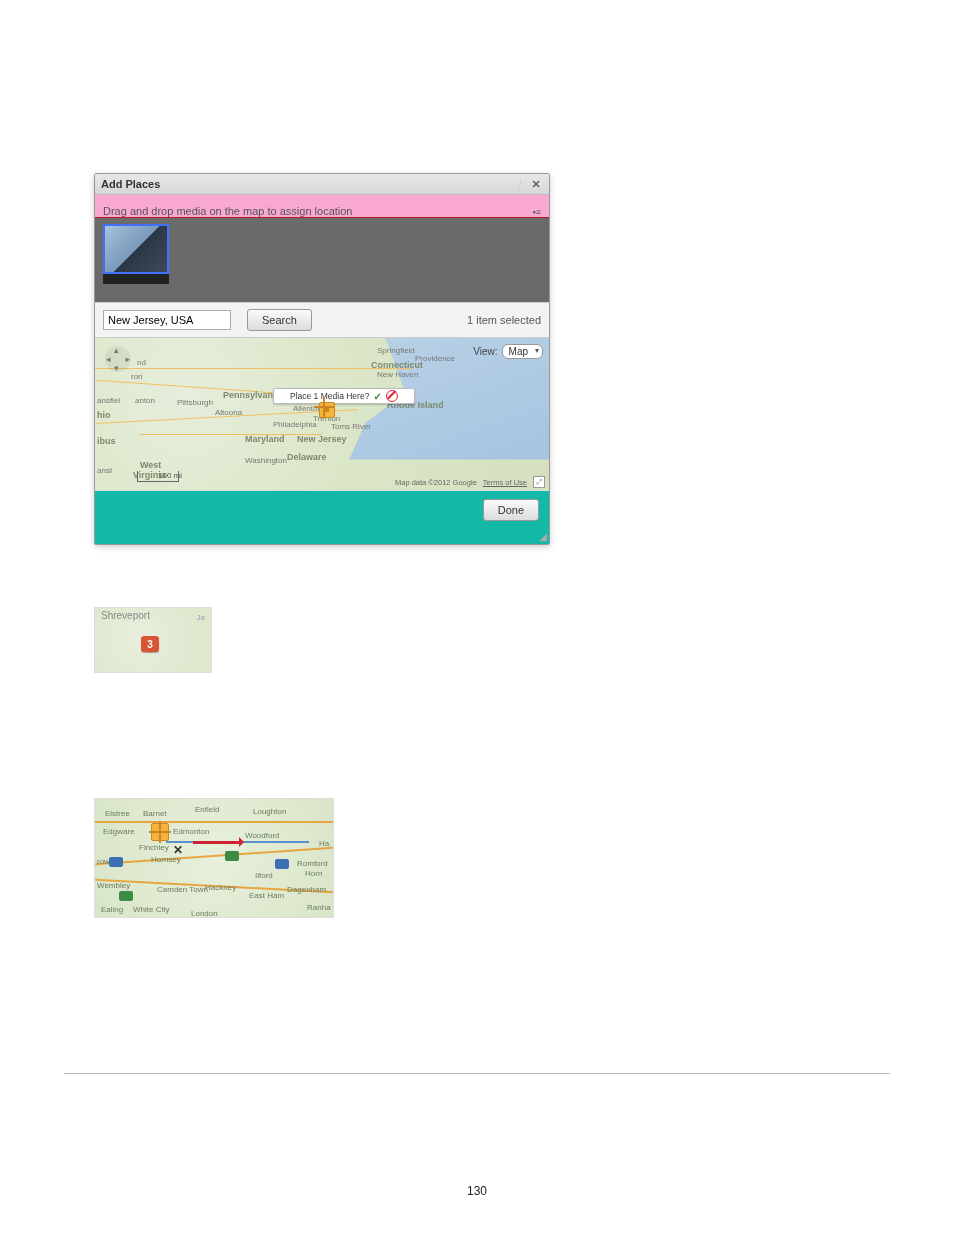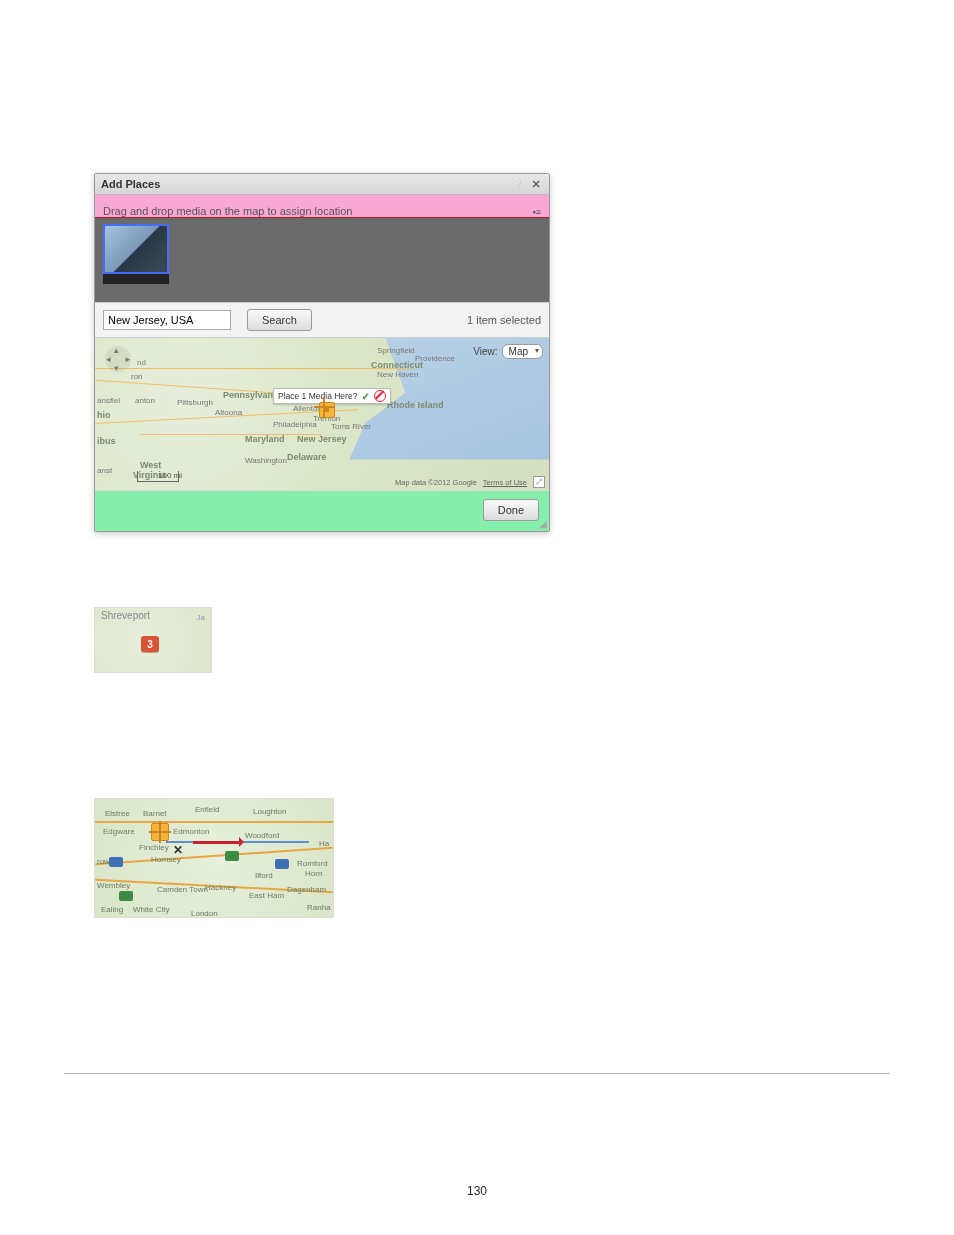--- a/index.html
+++ b/index.html
@@ -31,36 +31,36 @@
   .zoom-ctrl .ring{width:26px;height:26px;border-radius:50%;background:rgba(0,0,0,0.06);position:relative;}
   .zoom-ctrl .ring .arw{position:absolute;font-size:9px;color:#777;}
   .zoom-ctrl .ring .up{top:-1px;left:9px;}
   .zoom-ctrl .ring .dn{bottom:-1px;left:9px;}
   .zoom-ctrl .ring .lf{left:1px;top:8px;}
   .zoom-ctrl .ring .rt{right:1px;top:8px;}
   .view-pill{position:absolute;top:6px;right:6px;display:flex;align-items:center;font-size:10px;}
   .view-pill .lbl{color:#444;margin-right:4px;}
   .view-pill .dd{background:#fff;border:1px solid #999;border-radius:6px;padding:1px 14px 1px 6px;font-weight:normal;position:relative;}
   .view-pill .dd:after{content:"▾";position:absolute;right:3px;top:1px;font-size:8px;color:#555;}
-  .place-popup{position:absolute;top:50px;left:178px;background:#fff;border:1px solid #bbb;border-radius:2px;padding:1px 4px;font-size:8.5px;display:flex;align-items:center;gap:4px;box-shadow:0 1px 2px rgba(0,0,0,0.2);}
+  .place-popup{position:absolute;top:50px;left:178px;background:#fff;border:1px solid #bbb;border-radius:2px;padding:1px 16px;font-size:8.5px;display:flex;align-items:center;gap:4px;box-shadow:0 1px 2px rgba(0,0,0,0.2);}
   .chk{color:#2a8a2a;font-weight:bold;font-size:10px;}
   .nope{width:10px;height:10px;border:1.5px solid #d23;border-radius:50%;position:relative;}
   .nope:after{content:"";position:absolute;left:-1px;top:3px;width:11px;height:1.5px;background:#d23;transform:rotate(-45deg);}
   .target-marker{position:absolute;top:64px;left:224px;width:14px;height:14px;background:#f6b53a;border:1px solid #c98623;border-radius:2px;display:flex;align-items:center;justify-content:center;}
   .target-marker:before{content:"";width:4px;height:4px;background:#c98623;}
   .target-marker .cross{position:absolute;inset:-3px;}
   .target-marker .cross:before,.target-marker .cross:after{content:"";position:absolute;background:#c98623;}
   .target-marker .cross:before{left:6px;top:-3px;width:2px;height:20px;}
   .target-marker .cross:after{top:6px;left:-3px;height:2px;width:20px;}
   .scale{position:absolute;left:42px;bottom:8px;width:40px;height:10px;border:1px solid #666;border-top:none;display:flex;align-items:flex-end;}
   .scale-lbl{position:absolute;left:48px;bottom:10px;font-size:8px;color:#555;margin-left:15px;}
   .attrib{position:absolute;right:4px;bottom:2px;font-size:7.5px;color:#666;display:flex;gap:6px;align-items:center;}
   .attrib .tou{text-decoration:underline;}
   .attrib .fs{border:1px solid #999;width:10px;height:10px;display:flex;align-items:center;justify-content:center;font-size:7px;background:#fff;}
-  .footer-row{display:flex;justify-content:flex-end;padding:8px 10px 10px;background:#86efac;border-top:1px solid #ddd;}
+  .footer-row{display:flex;justify-content:flex-end;padding:8px 10px 23px;background:#14b8a6;border-top:1px solid #ddd;}
   .resize{position:absolute;right:2px;bottom:2px;font-size:10px;color:#aaa;}
   
   .mini1{position:absolute;top:607px;left:94px;width:116px;height:64px;border:1px solid #ddd;background:#eef2e2;overflow:hidden;}
   .mini1 .tex{position:absolute;inset:0;background:radial-gradient(circle at 40% 50%,#e8efdd 0%,#dfe8cf 70%);}
   .mini1 .city{position:absolute;top:2px;left:6px;font-size:10px;color:#888;}
   .mini1 .city2{position:absolute;top:5px;right:6px;font-size:8px;color:#8aa4be;}
   .mini1 .pin{position:absolute;top:28px;left:46px;width:18px;height:16px;background:#d85434;border-radius:3px;color:#fff;font-size:10px;font-weight:bold;display:flex;align-items:center;justify-content:center;box-shadow:0 1px 1px rgba(0,0,0,0.3);}
   .mini1 .pin:after{content:"";position:absolute;bottom:-5px;left:5px;border:4px solid transparent;border-top-color:#d85434;}
   
   .mini2{position:absolute;top:798px;left:94px;width:238px;height:118px;border:1px solid #ddd;background:#e6efd8;overflow:hidden;font-size:8px;}

